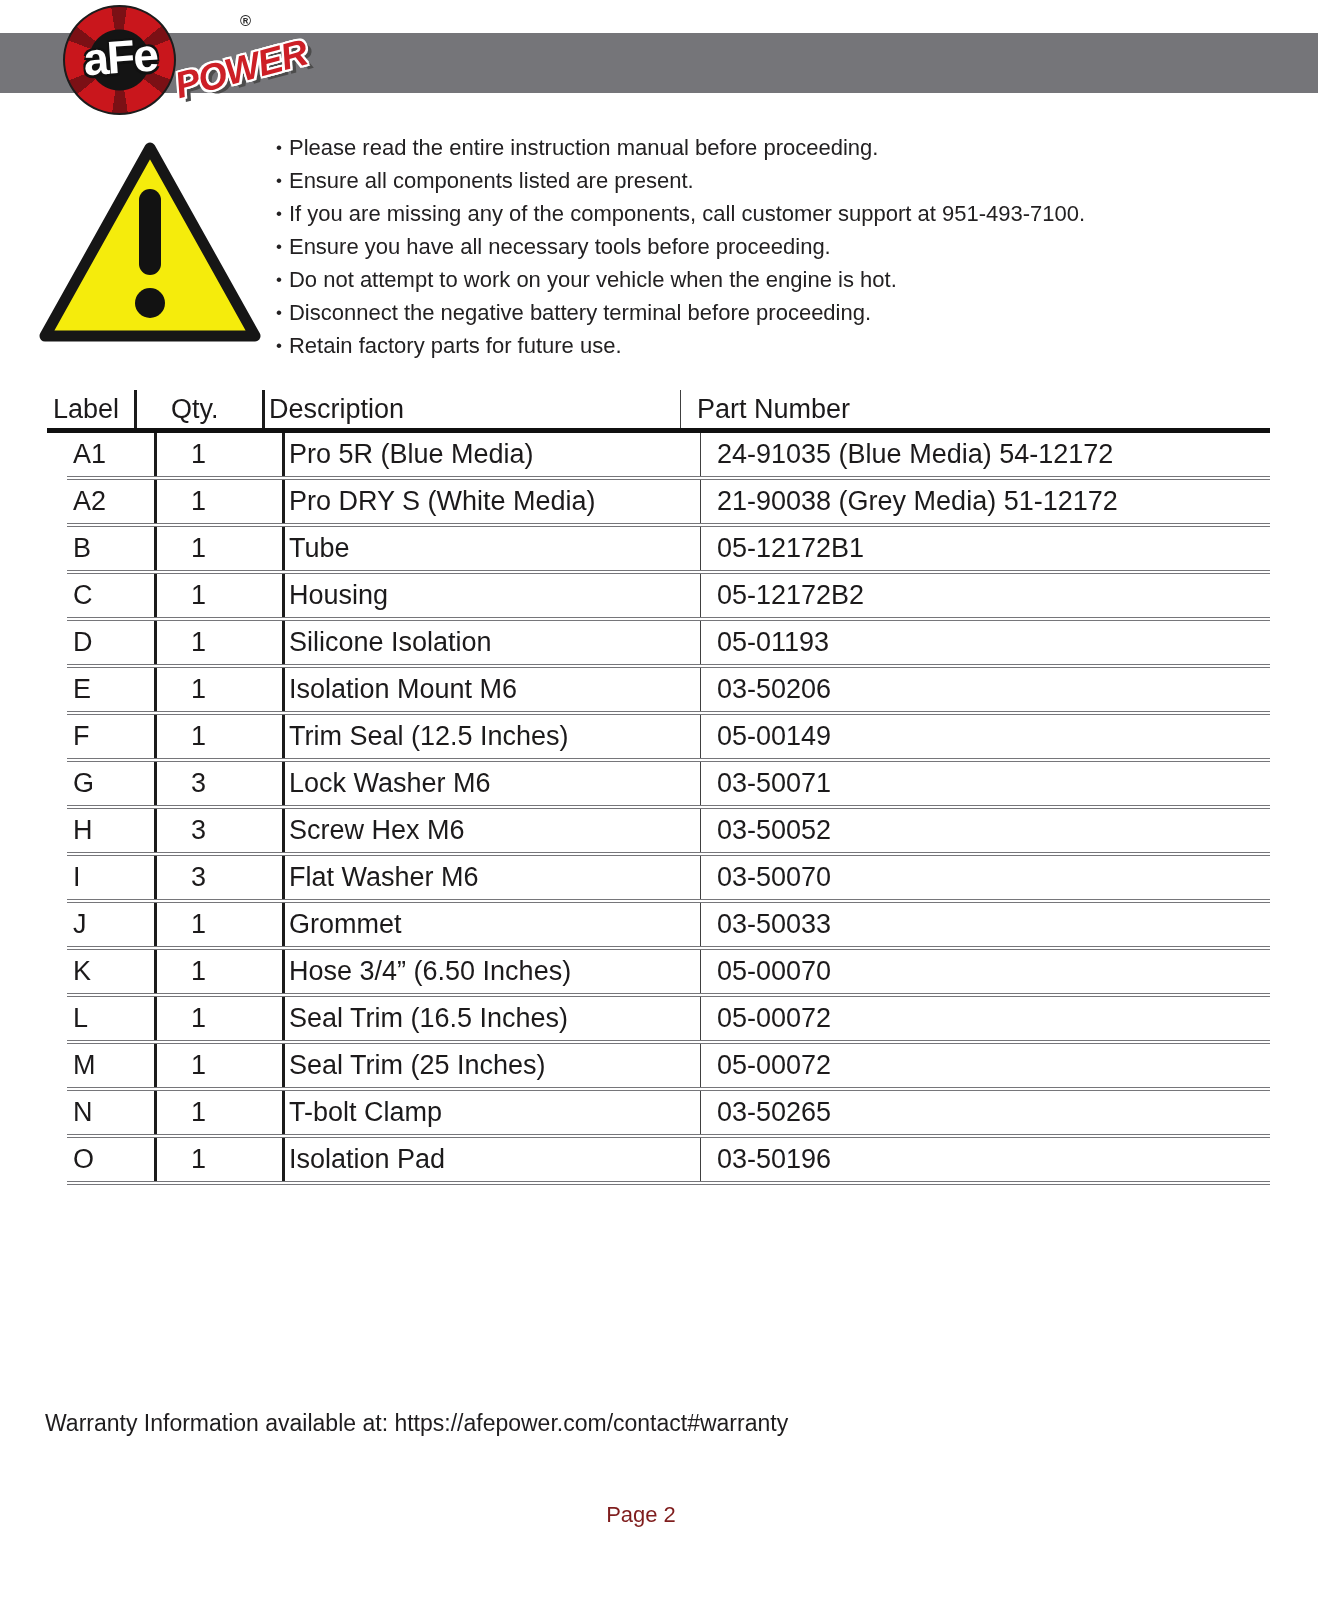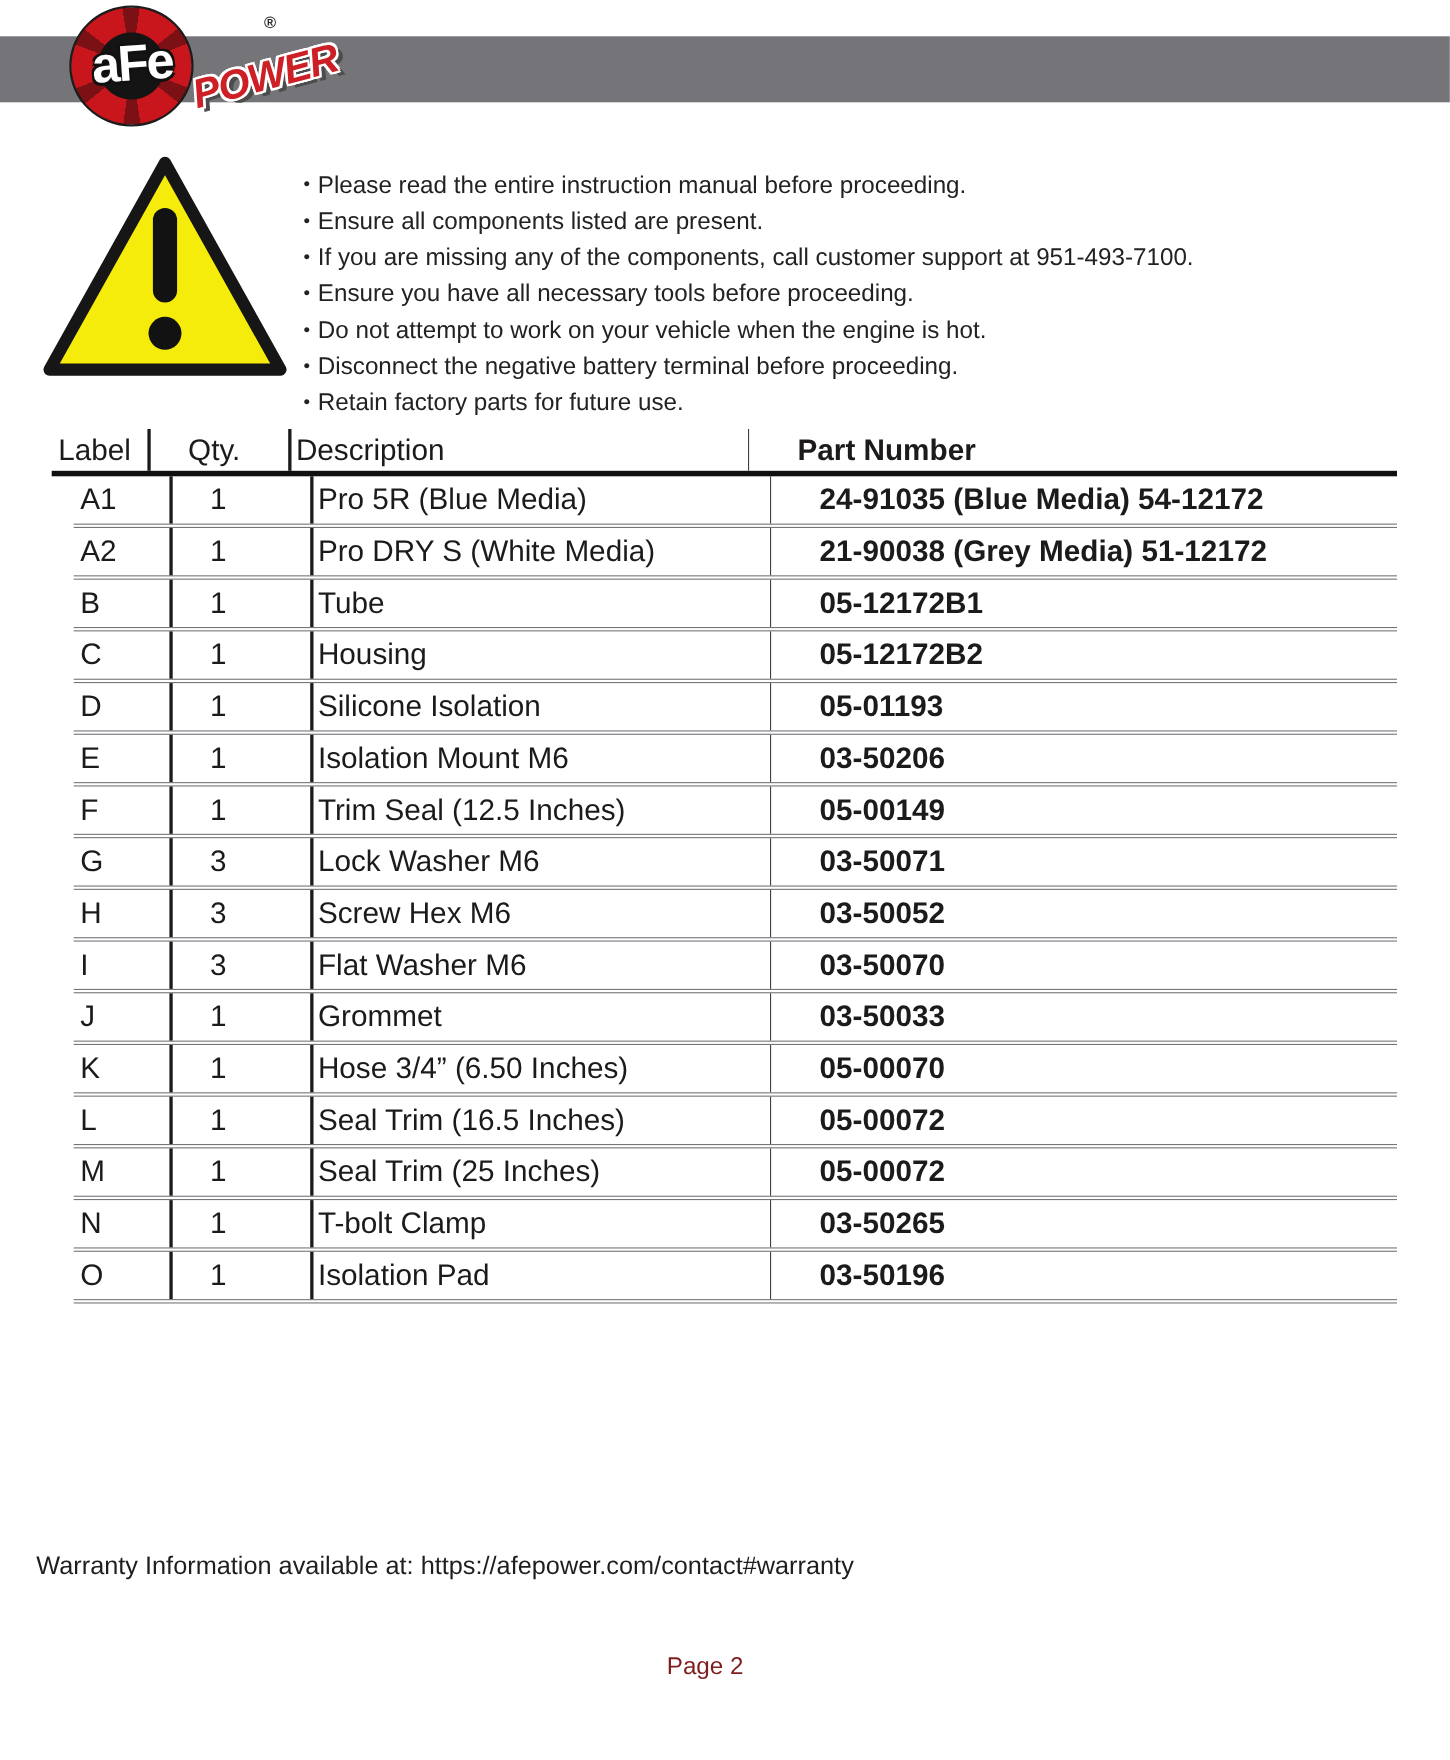--- a/index.html
+++ b/index.html
@@ -44,46 +44,46 @@
       -2px -2px 0 #fff, 2px -2px 0 #fff, -2px 2px 0 #fff, 2px 2px 0 #fff,
       0 -2px 0 #fff, 0 2px 0 #fff, -2px 0 0 #fff, 2px 0 0 #fff,
       5px 5px 0 #4c4c4c;
   }
 
   
   .warn-tri { position:absolute; left:35px; top:139px; width:230px; height:207px; }
 
   
   .warnings {
-    position:absolute; left:276px; top:152px; list-style:none;
+    position:absolute; left:276px; top:132px; list-style:none;
     font-size:22px; line-height:31px; color:#232122; width:960px;
   }
   .warnings li { white-space:nowrap; }
   .warnings .bullet { font-size:17px; margin-right:7px; position:relative; top:-2px; }
 
   
   .table { position:absolute; left:47px; top:390px; width:1223px; }
   .thead, .trow {
     display:grid; grid-template-columns:90px 128px 416px 1fr;
   }
   .thead { height:43px; border-bottom:5px solid #101010; }
   .trow  { height:47px; border-bottom:4px double #76767a;margin-left:20px; }
   .tcell {
     display:flex; font-size:27px; color:#1c1a1b; overflow:hidden; white-space:nowrap;
   }
   .thead .tcell { align-items:flex-end; padding-bottom:3px; }
   .trow  .tcell { align-items:center; }
   .c0 { padding-left:6px;  border-right:3px solid #1b1b1b; height:100%; }
   .c1 { padding-left:34px; border-right:3px solid #1b1b1b; height:100%; }
   .c2 { padding-left:4px;  border-right:1px solid #404040; height:100%; }
-  .c3 { padding-left:44px;font-weight:bold; }
+  .c3 { padding-left:16px; }
 
   
   .warranty {
-    position:absolute; left:33px; top:1410px; font-size:23px; color:#1f1d1e;text-align:center;
+    position:absolute; left:45px; top:1410px; font-size:23px; color:#1f1d1e;text-align:center;
   }
   .pagenum {
     position:absolute; left:0; top:1502px; width:1282px; text-align:center;
     font-size:22px; color:#7f1d1d;
   }
 </style>
 </head>
 <body>
 
 <div class="page">

